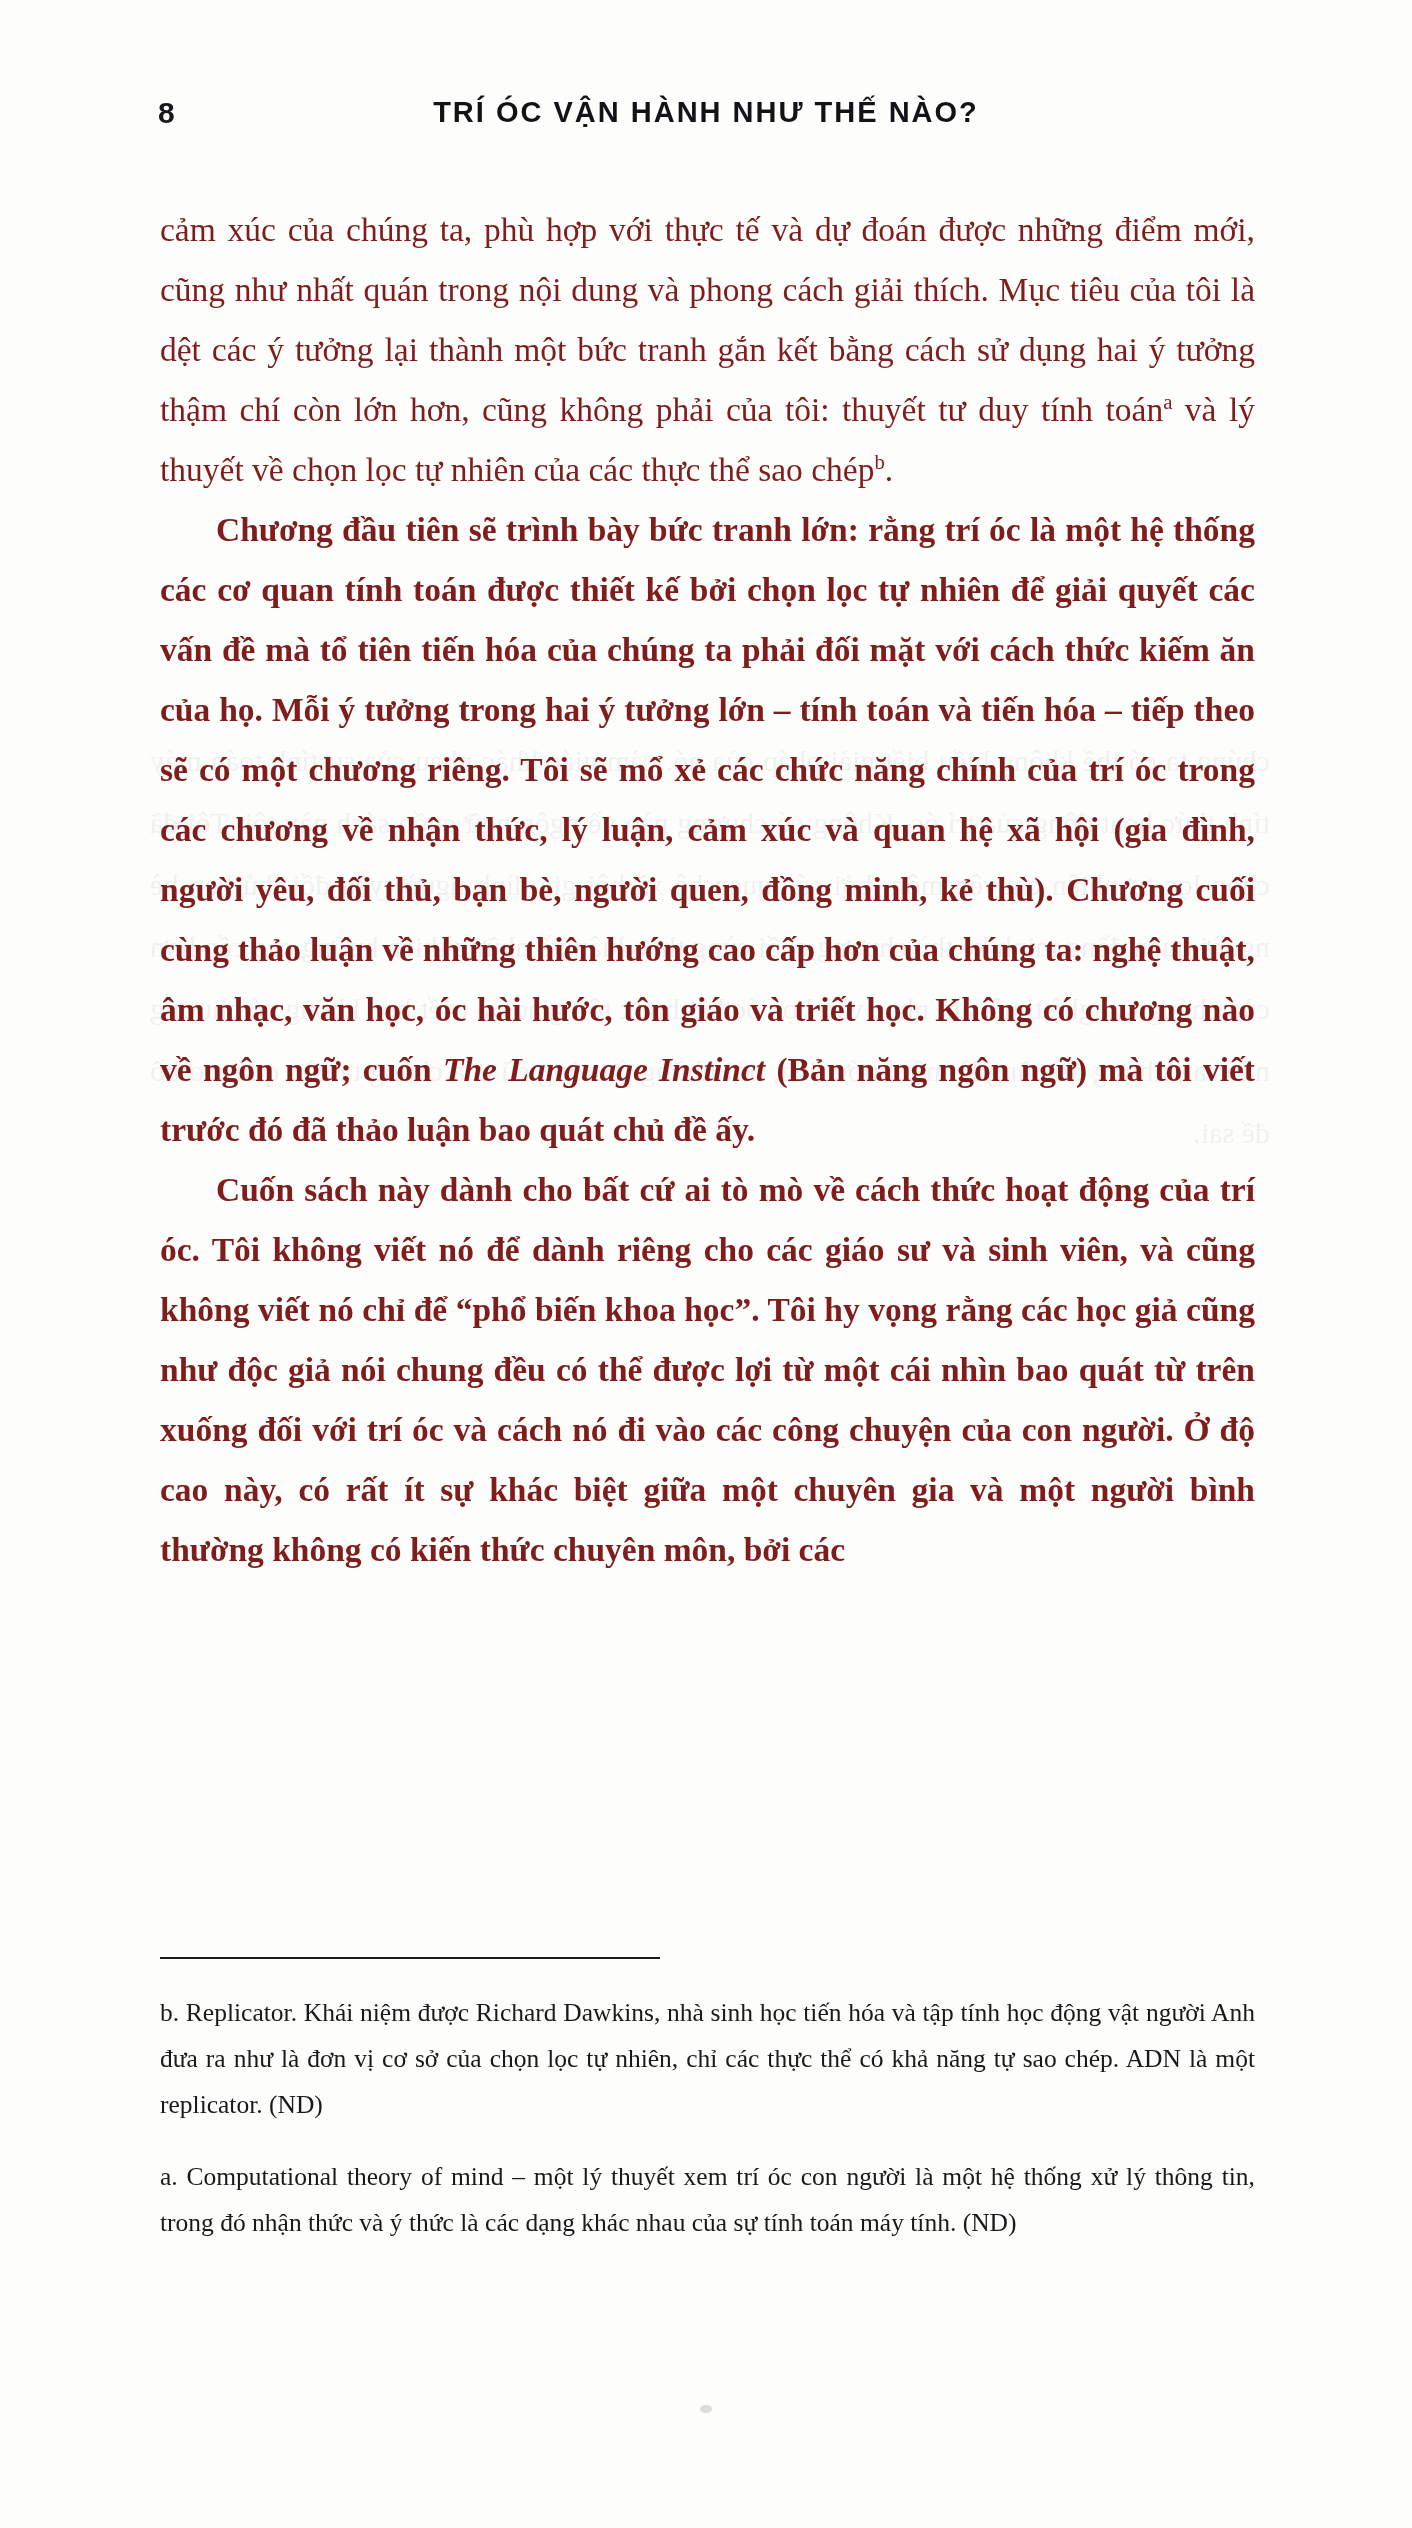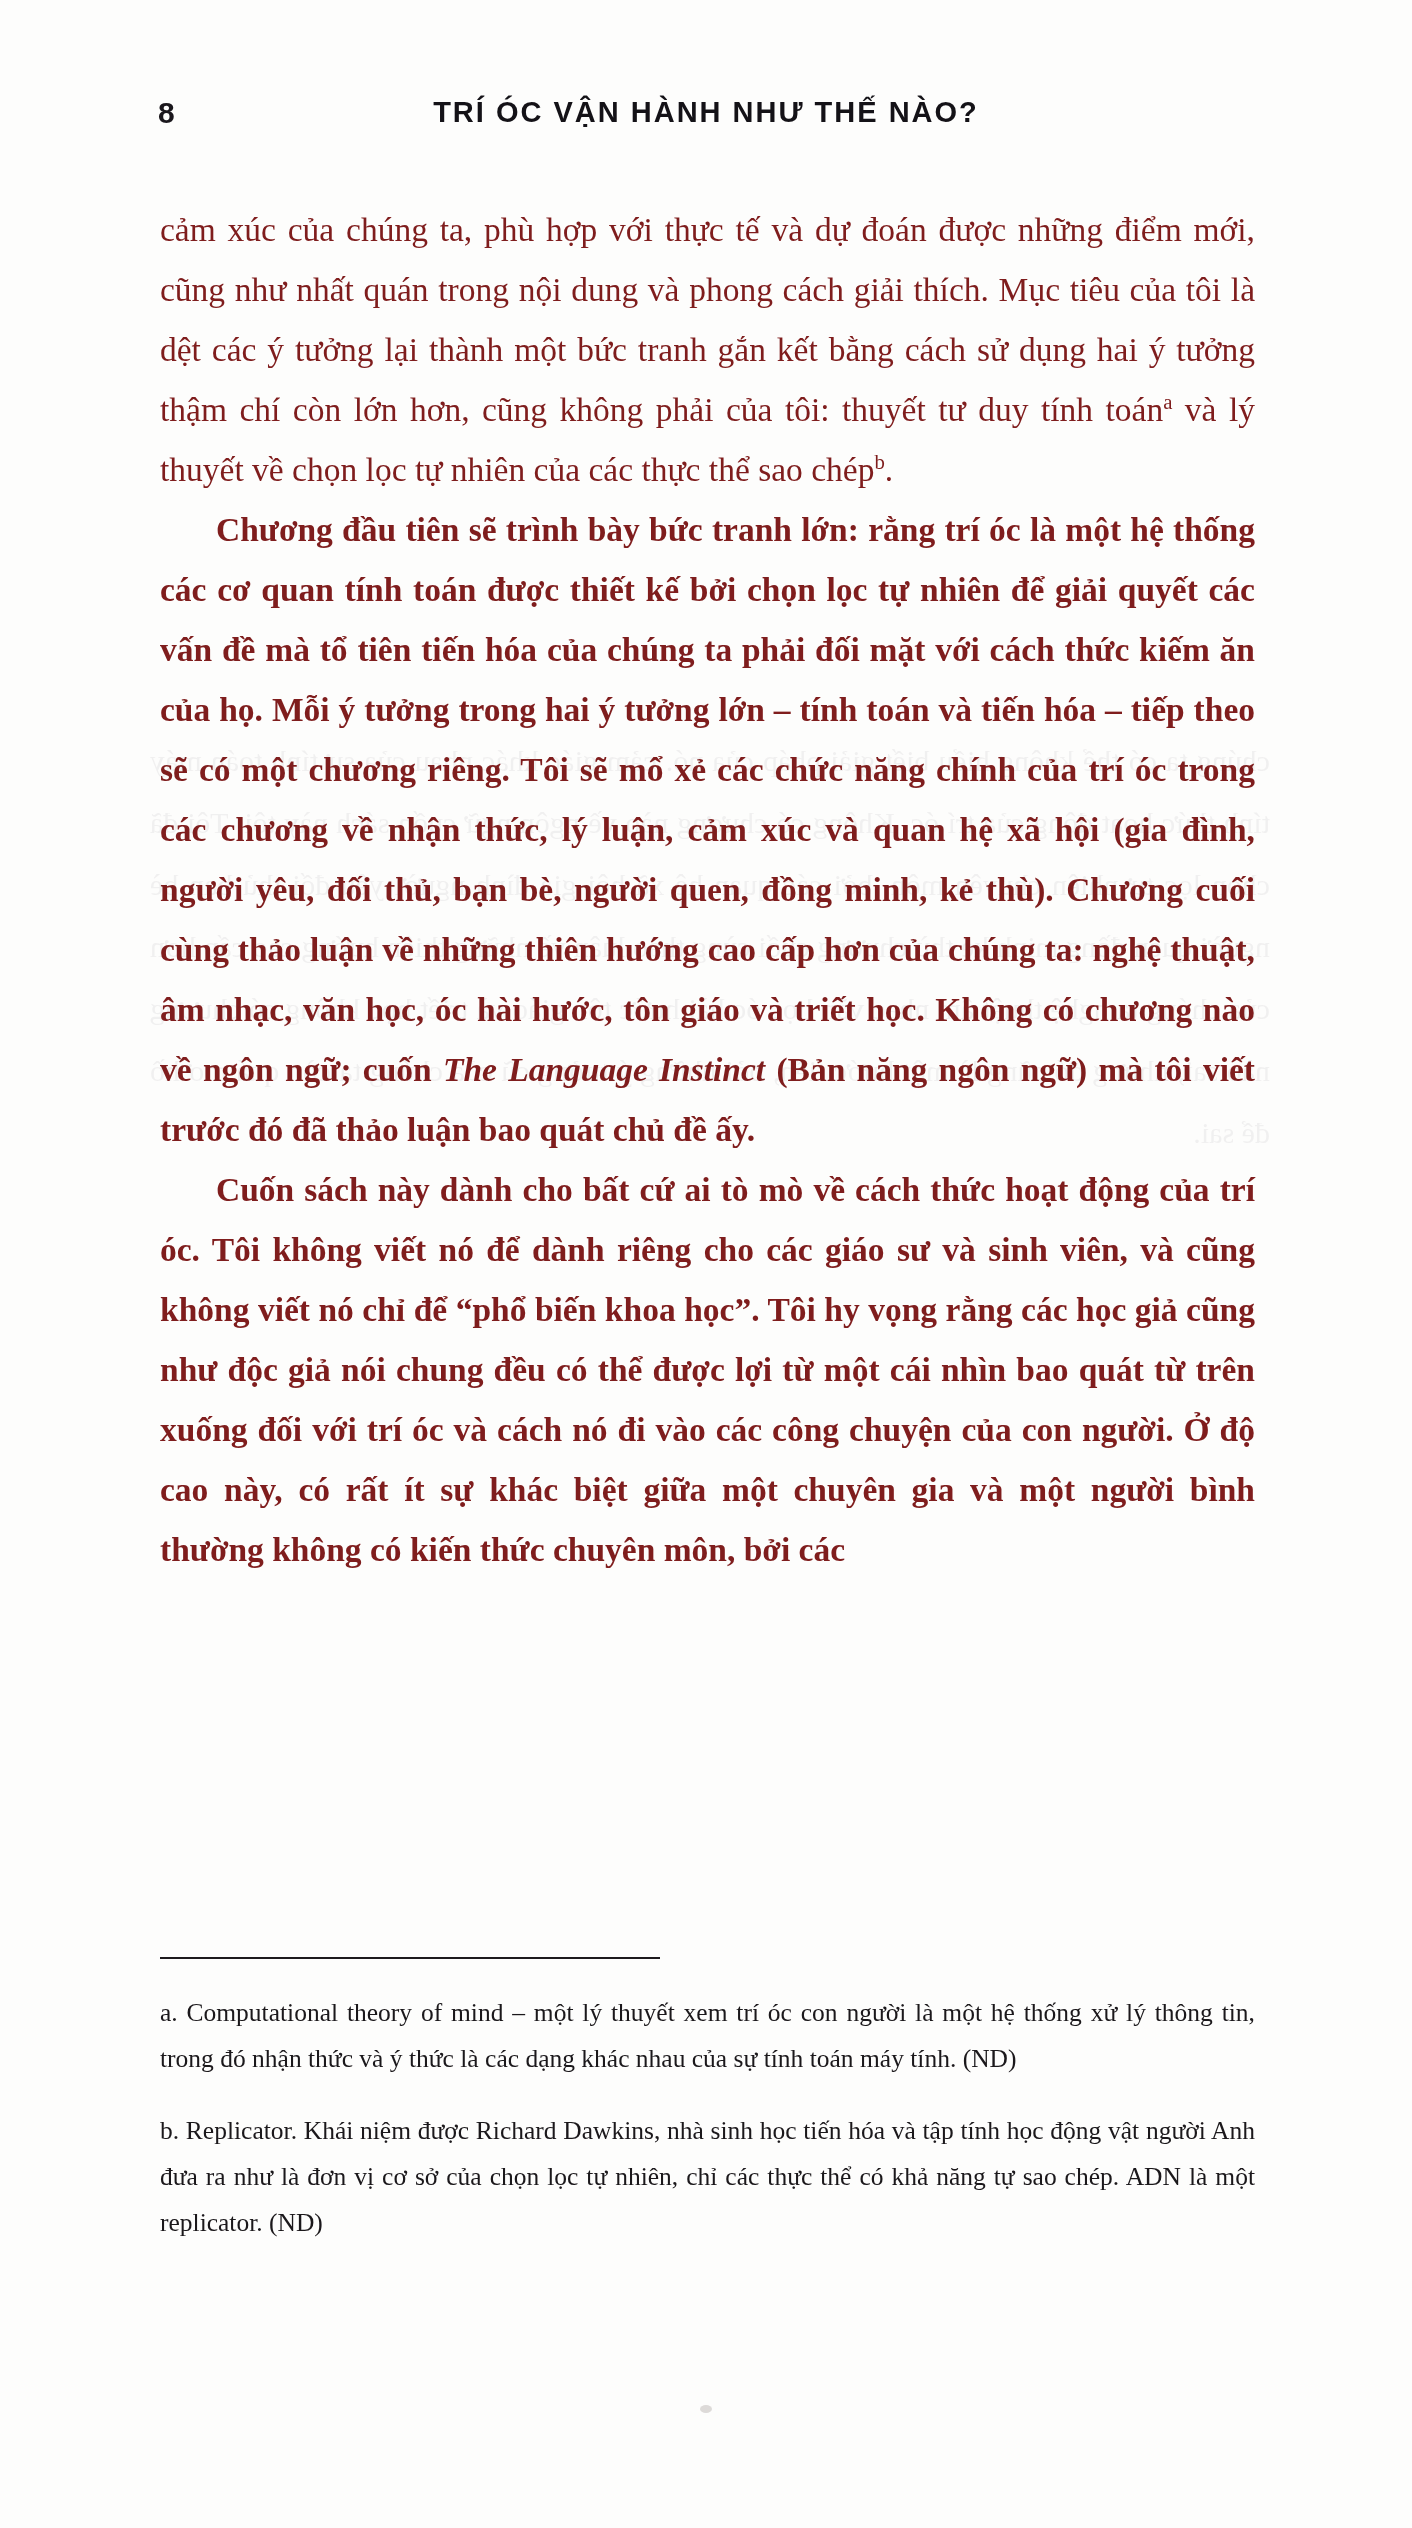--- a/index.html
+++ b/index.html
@@ -150,18 +150,18 @@
     <p><span>cảm xúc của chúng ta, phù hợp với thực tế và dự đoán được những điểm mới, cũng như nhất quán trong nội dung và phong cách giải thích. Mục tiêu của tôi là dệt các ý tưởng lại thành một bức tranh gắn kết bằng cách sử dụng hai ý tưởng thậm chí còn lớn hơn, cũng không phải của tôi: thuyết tư duy tính toán</span><sup>a</sup><span> và lý thuyết về chọn lọc tự nhiên của các thực thể sao chép</span><sup>b</sup><span>.</span></p>
 
     <p class="indent"><span>Chương đầu tiên sẽ trình bày bức tranh lớn: rằng trí óc là một hệ thống các cơ quan tính toán được thiết kế bởi chọn lọc tự nhiên để giải quyết các vấn đề mà tổ tiên tiến hóa của chúng ta phải đối mặt với cách thức kiếm ăn của họ. Mỗi ý tưởng trong hai ý tưởng lớn – tính toán và tiến hóa – tiếp theo sẽ có một chương riêng. Tôi sẽ mổ xẻ các chức năng chính của trí óc trong các chương về nhận thức, lý luận, cảm xúc và quan hệ xã hội (gia đình, người yêu, đối thủ, bạn bè, người quen, đồng minh, kẻ thù). Chương cuối cùng thảo luận về những thiên hướng cao cấp hơn của chúng ta: nghệ thuật, âm nhạc, văn học, óc hài hước, tôn giáo và triết học. Không có chương nào về ngôn ngữ; cuốn </span><i>The Language Instinct</i><span> (Bản năng ngôn ngữ) mà tôi viết trước đó đã thảo luận bao quát chủ đề ấy.</span></p>
 
     <p class="indent">Cuốn sách này dành cho bất cứ ai tò mò về cách thức hoạt động của trí óc. Tôi không viết nó để dành riêng cho các giáo sư và sinh viên, và cũng không viết nó chỉ để “phổ biến khoa học”. Tôi hy vọng rằng các học giả cũng như độc giả nói chung đều có thể được lợi từ một cái nhìn bao quát từ trên xuống đối với trí óc và cách nó đi vào các công chuyện của con người. Ở độ cao này, có rất ít sự khác biệt giữa một chuyên gia và một người bình thường không có kiến thức chuyên môn, bởi các</p>
   </div>
 
   <div class="note-rule"></div>
 
   <div class="footnotes">
+    <p>b. Replicator. Khái niệm được Richard Dawkins, nhà sinh học tiến hóa và tập tính học động vật người Anh đưa ra như là đơn vị cơ sở của chọn lọc tự nhiên, chỉ các thực thể có khả năng tự sao chép. ADN là một replicator. (ND)</p>
     <p>a. Computational theory of mind – một lý thuyết xem trí óc con người là một hệ thống xử lý thông tin, trong đó nhận thức và ý thức là các dạng khác nhau của sự tính toán máy tính. (ND)</p>
-    <p>b. Replicator. Khái niệm được Richard Dawkins, nhà sinh học tiến hóa và tập tính học động vật người Anh đưa ra như là đơn vị cơ sở của chọn lọc tự nhiên, chỉ các thực thể có khả năng tự sao chép. ADN là một replicator. (ND)</p>
   </div>
 
   <div class="page-bottom-mark"></div>
 </div>
 
 </body></html>

